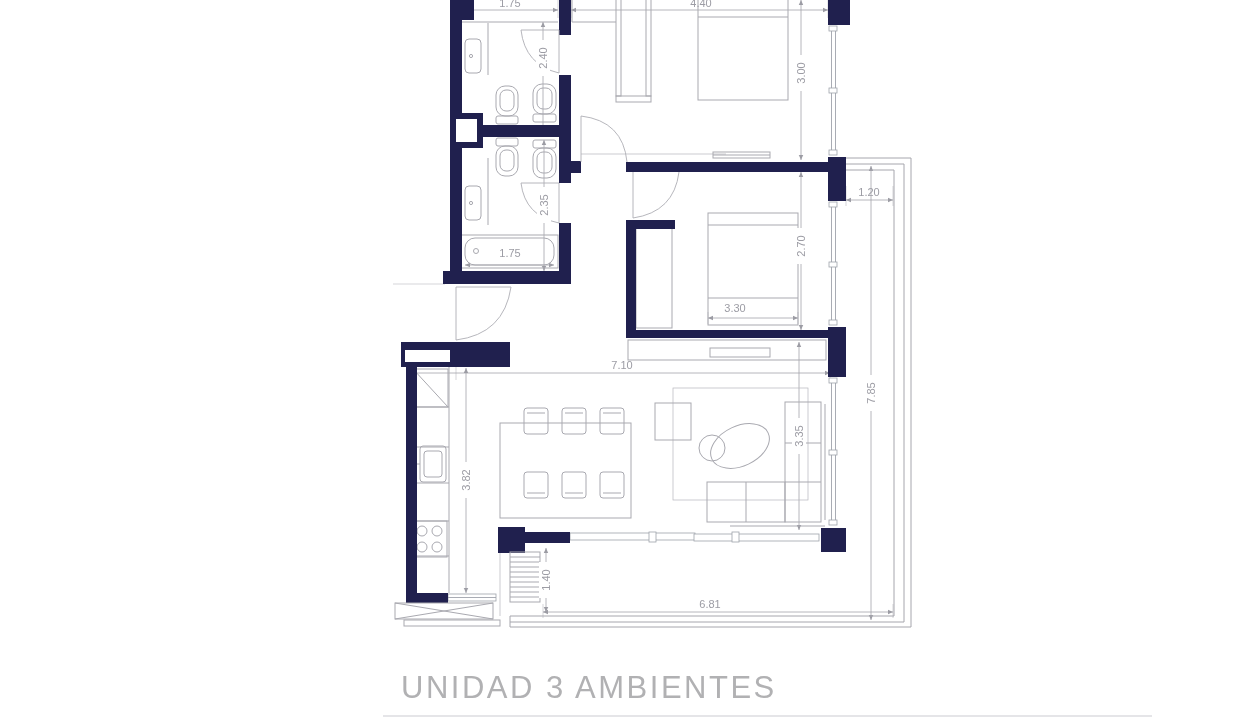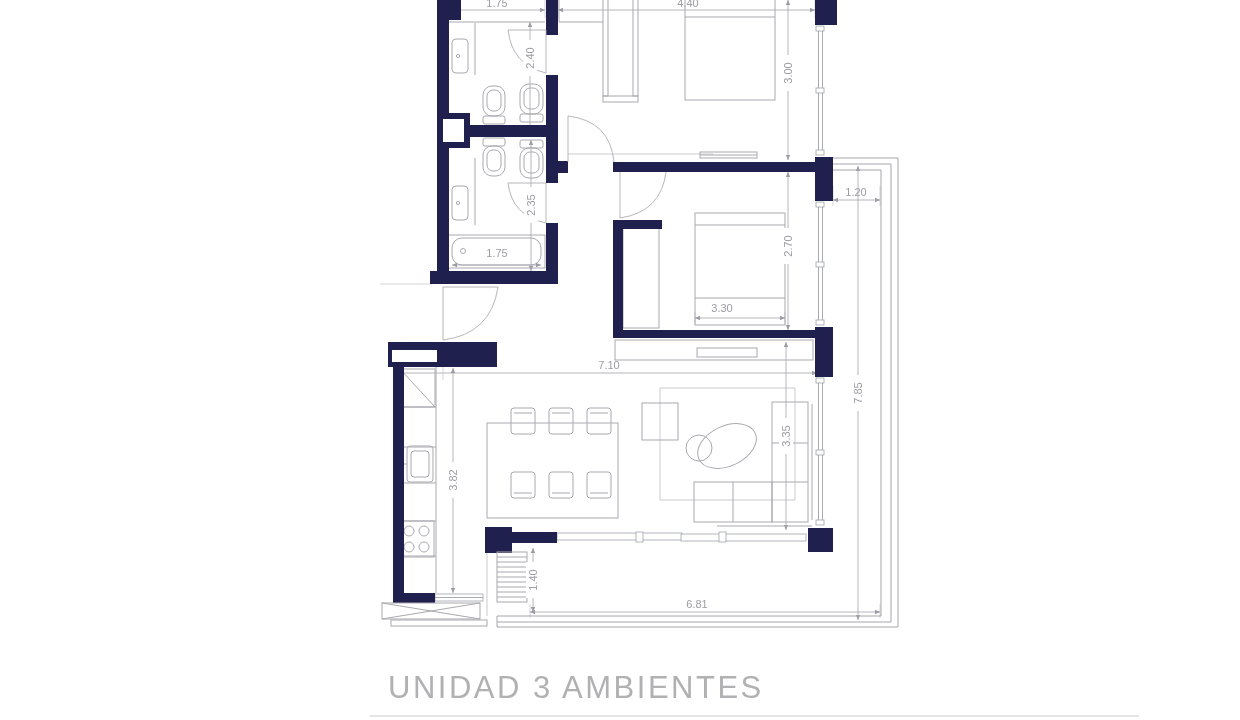--- a/index.html
+++ b/index.html
@@ -1,17 +1,17 @@
 <!DOCTYPE html>
 <html><head>
 <meta charset="utf-8">
 <style>
   html,body{margin:0;padding:0;background:#ffffff;}
   .page{position:relative;width:1139px;height:720px;background:#fff;overflow:hidden;
-        font-family:"Liberation Sans", sans-serif;}
+        font-family:"Liberation Sans", sans-serif;margin-left:13px;}
   svg{display:block;}
   .wall{fill:#20204e;stroke:none;}
   .furn{stroke:#a9a9b0;stroke-width:1;fill:none;}
   .thin{stroke:#b6b6bc;stroke-width:.7;fill:none;}
   .dimln{stroke:#a3a3ab;stroke-width:.8;fill:none;marker-start:url(#arw);marker-end:url(#arw);}
   .ext{stroke:#c3c3c9;stroke-width:.7;fill:none;}
   .glz{stroke:#9fa3ab;stroke-width:.9;fill:none;}
   .node{stroke:#9fa3ab;stroke-width:.8;fill:#ffffff;}
   .door{stroke:#aeaeb4;stroke-width:.9;fill:none;}
   .rail{stroke:#a6a6ad;stroke-width:1;fill:none;}

